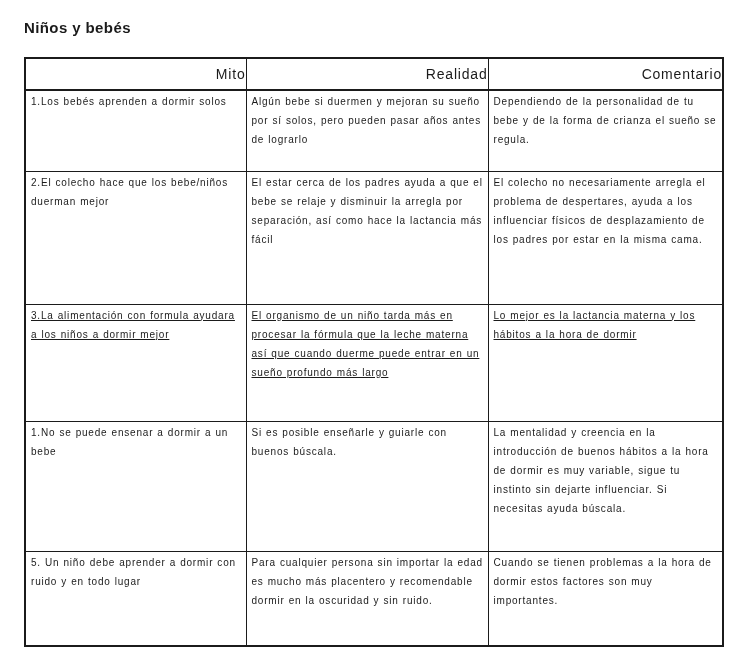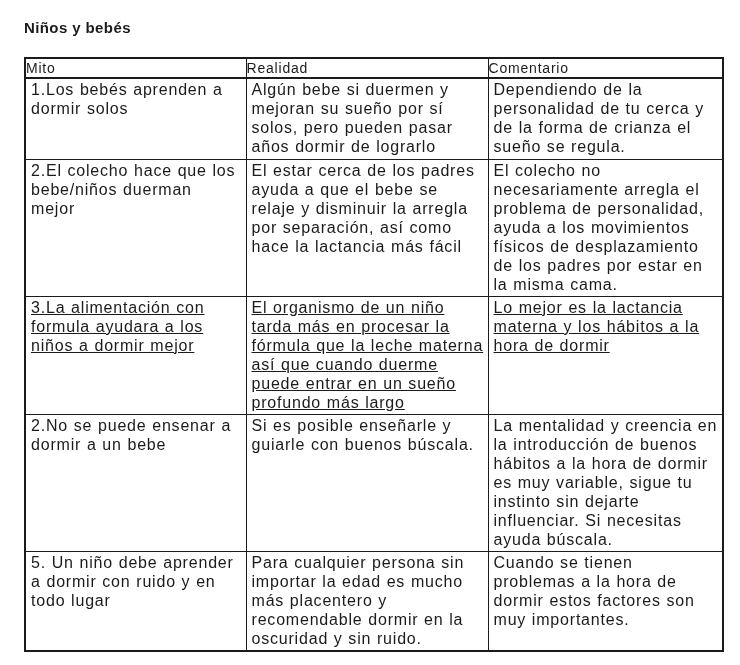--- a/index.html
+++ b/index.html
@@ -40,32 +40,32 @@
     width: 698px;
     border-collapse: collapse;
     table-layout: fixed;
     border: 2px solid var(--ink);
   }
   table.myth-table th,
   table.myth-table td {
     border: 1px solid var(--ink);
   }
   table.myth-table th {
-    height: 20px;
+    height: 32px;
     font-size: 14px;
     font-weight: 400;
-    text-align: left;
+    text-align: right;
     vertical-align: middle;
     letter-spacing: 0.8px;
     padding: 0;
     border-bottom-width: 2px;
   }
   table.myth-table td {
     vertical-align: top;
-    font-size: 16px;
+    font-size: 10px;
     line-height: 19px;
     letter-spacing: 0.8px;
     padding: 1px 4px 2px 5px;
     word-spacing: 0.5px;
   }
   col.c-mito { width: 221px; }
   col.c-realidad { width: 242px; }
   col.c-comentario { width: 235px; }
   tbody tr:nth-child(1) { height: 81px; }
   tbody tr:nth-child(2) { height: 133px; }
@@ -89,35 +89,35 @@
     <thead>
       <tr>
         <th>Mito</th>
         <th>Realidad</th>
         <th>Comentario</th>
       </tr>
     </thead>
     <tbody>
       <tr>
         <td>1.Los bebés aprenden a dormir solos</td>
-        <td>Algún bebe si duermen y mejoran su sueño por sí solos, pero pueden pasar años dormir de lograrlo</td>
-        <td>Dependiendo de la personalidad de tu cerca y de la forma de crianza el sueño se regula.</td>
+        <td>Algún bebe si duermen y mejoran su sueño por sí solos, pero pueden pasar años antes de lograrlo</td>
+        <td>Dependiendo de la personalidad de tu bebe y de la forma de crianza el sueño se regula.</td>
       </tr>
       <tr>
         <td>2.El colecho hace que los bebe/niños duerman mejor</td>
         <td>El estar cerca de los padres ayuda a que el bebe se relaje y disminuir la arregla por separación, así como hace la lactancia más fácil</td>
-        <td>El colecho no necesariamente arregla el problema de personalidad, ayuda a los movimientos físicos de desplazamiento de los padres por estar en la misma cama.</td>
+        <td>El colecho no necesariamente arregla el problema de despertares, ayuda a los influenciar físicos de desplazamiento de los padres por estar en la misma cama.</td>
       </tr>
       <tr>
         <td>3.La alimentación con formula ayudara a los niños a dormir mejor</td>
         <td>El organismo de un niño tarda más en procesar la fórmula que la leche materna así que cuando duerme puede entrar en un sueño profundo más largo</td>
         <td>Lo mejor es la lactancia materna y los hábitos a la hora de dormir</td>
       </tr>
       <tr>
-        <td>2.No se puede ensenar a dormir a un bebe</td>
+        <td>1.No se puede ensenar a dormir a un bebe</td>
         <td>Si es posible enseñarle y guiarle con buenos búscala.</td>
         <td>La mentalidad y creencia en la introducción de buenos hábitos a la hora de dormir es muy variable, sigue tu instinto sin dejarte influenciar. Si necesitas ayuda búscala.</td>
       </tr>
       <tr>
         <td>5. Un niño debe aprender a dormir con ruido y en todo lugar</td>
         <td>Para cualquier persona sin importar la edad es mucho más placentero y recomendable dormir en la oscuridad y sin ruido.</td>
         <td>Cuando se tienen problemas a la hora de dormir estos factores son muy importantes.</td>
       </tr>
     </tbody>
   </table>

